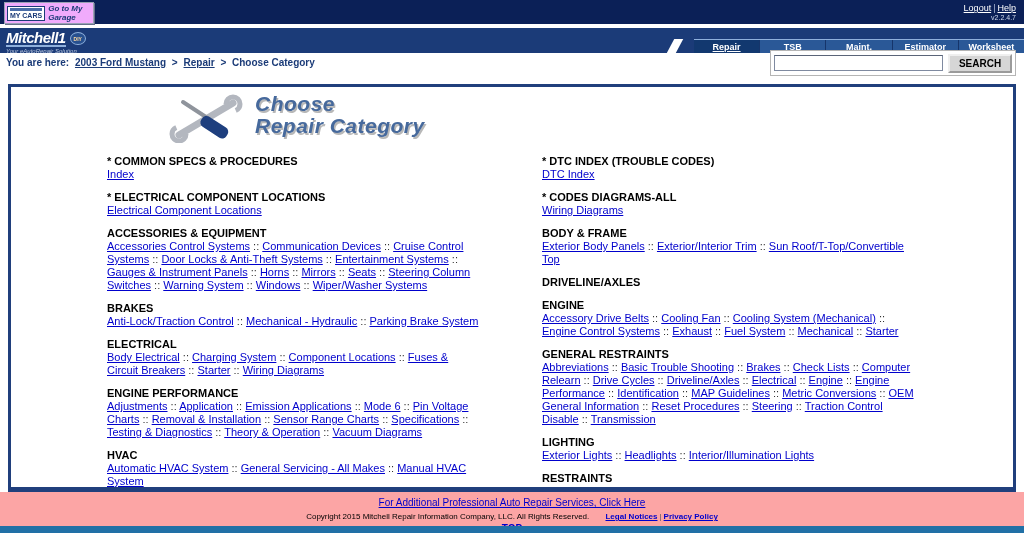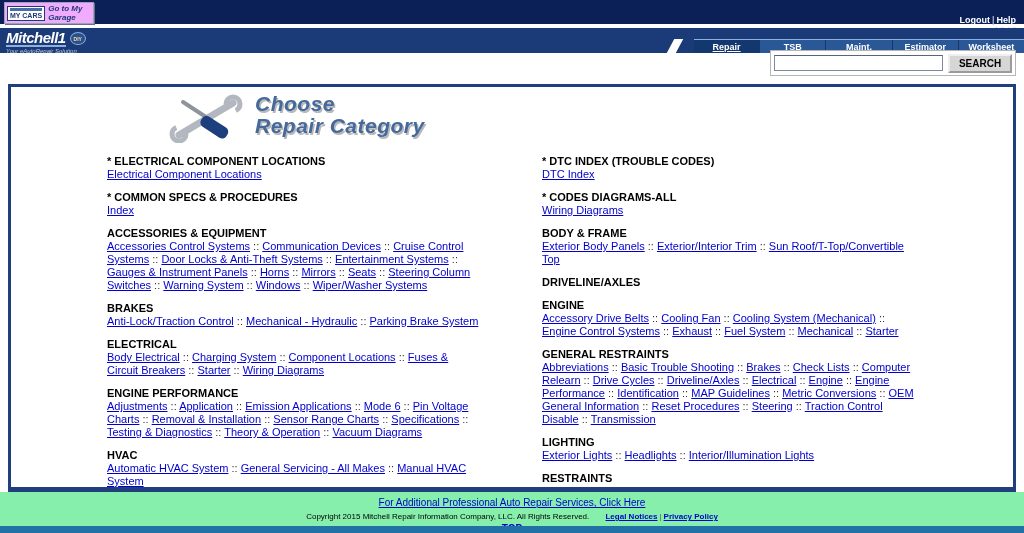--- a/index.html
+++ b/index.html
@@ -14,21 +14,21 @@
 
   
   .topbar{position:absolute;top:0;left:0;width:1024px;height:24px;background:var(--topbar);}
   .garage-btn{position:absolute;left:4px;top:2px;height:22px;display:flex;align-items:center;
     background:#f0abfc;border:1px solid #9aa2b5;box-shadow:1px 1px 0 #66708a;padding:1px 3px 1px 2px;}
   .plate{display:inline-block;border:1px solid #1b3b78;background:#fff;margin-right:3px;
     font-size:7px;font-weight:bold;color:#1b3b78;text-align:center;line-height:7px;padding:1px 2px;}
   .plate-top{display:block;height:3px;background:#4a6da8;margin:0 0 1px 0;}
   .garage-label{font-size:8px;font-style:italic;font-weight:bold;color:#1b3b78;width:42px;line-height:9px;}
   .top-right{position:absolute;right:8px;top:3px;text-align:right;color:#fff;}
-  .top-right .links{font-size:9px;font-weight:bold;margin-top:12px;}
+  .top-right .links{font-size:9px;font-weight:normal;}
   .top-right a{color:#fff;text-decoration:underline;}
   .top-right .pipe{color:#aebbd6;margin:0 2px;}
   .version{font-size:7px;color:#cfd8ea;margin-top:1px;}
 
   
   .logobar{position:absolute;top:28px;left:0;width:1024px;height:29px;background:var(--logobar);}
   .logo-block{position:absolute;left:6px;top:2px;}
   .logo-line{display:flex;align-items:center;gap:4px;}
   .logo-text{color:#fff;font-size:15px;font-weight:bold;font-style:italic;letter-spacing:-0.5px;
     border-bottom:2px solid #8fb0dc;line-height:15px;}
@@ -64,21 +64,21 @@
     line-height:22px;text-shadow:1.5px 1.5px 0 #b8b8b8;letter-spacing:0.5px;}
   .columns{display:flex;padding:10px 0 0 96px;gap:63px;}
   .col{width:372px;}
   .section{margin-bottom:10px;}
   .sec-title{font-size:11px;font-weight:bold;color:#000;line-height:13px;}
   .sec-links{font-size:11px;line-height:13px;}
   .cat-link{color:var(--link);text-decoration:underline;}
   .sep{color:#333;}
 
   
-  .footer{position:absolute;left:0;right:0;bottom:7px;height:34px;background:#86efac;text-align:center;}
+  .footer{position:absolute;left:0;right:0;bottom:7px;height:34px;background:#fca5a5;text-align:center;}
   .services-link{font-size:10px;color:var(--link);text-decoration:underline;}
   .copy-row{font-size:8px;color:#000;margin-top:2px;}
   .copy-links{margin-left:14px;}
   .copy-links a{color:var(--link);text-decoration:underline;font-weight:bold;}
   .copy-row .pipe{color:#555;margin:0 2px;}
   .top-row{font-size:10px;font-weight:bold;margin-top:2px;}
   .top-decor{color:var(--navy_text);}
   .top-link{color:var(--link);text-decoration:underline;margin:0 3px;}
   .bottom-bar{position:absolute;left:0;right:0;bottom:0;height:7px;background:var(--bottom_bar);}
 </style>
@@ -115,20 +115,23 @@
         <a class="tab active">Repair</a>
         <a class="tab">TSB</a>
         <a class="tab">Maint.</a>
         <a class="tab">Estimator</a>
         <a class="tab">Worksheet</a>
       </div>
   </div>
 </div>
 
 <div class="subrow">
+  <div class="breadcrumb">
+    <span>You are here:</span><span id="breadcrumb-items"><span> </span><a class="crumb-link">2003 Ford Mustang</a><span class="crumb-sep"> &gt; </span><a class="crumb-link">Repair</a><span class="crumb-sep"> &gt; </span><span class="crumb-current">Choose Category</span></span>
+  </div>
   <div class="search-panel">
     <input class="search-input" value="" style="">
     <button class="search-button">SEARCH</button>
   </div>
 </div>
 
 <div class="main-panel">
   <div class="title-area">
     <svg width="74" height="50" viewBox="0 0 74 50">
       <line x1="10" y1="42" x2="64" y2="10" stroke="#b3b7bf" stroke-width="7" stroke-linecap="round"></line>
@@ -138,26 +141,26 @@
       <rect x="36" y="21" width="30" height="12" rx="5" fill="#1e3f7e" transform="rotate(33 36 21)"></rect>
     </svg>
     <div class="title-text">
       <div>Choose</div>
       <div>Repair Category</div>
     </div>
   </div>
   <div class="columns">
     <div class="col" id="col-left">
         <div class="section">
+          <div class="sec-title">* COMMON SPECS &amp; PROCEDURES</div>
+          <div class="sec-links"><a class="cat-link">Index</a></div>
+        </div>
+        <div class="section">
           <div class="sec-title">* ELECTRICAL COMPONENT LOCATIONS</div>
           <div class="sec-links"><a class="cat-link">Electrical Component Locations</a></div>
-        </div>
-        <div class="section">
-          <div class="sec-title">* COMMON SPECS &amp; PROCEDURES</div>
-          <div class="sec-links"><a class="cat-link">Index</a></div>
         </div>
         <div class="section">
           <div class="sec-title">ACCESSORIES &amp; EQUIPMENT</div>
           <div class="sec-links"><a class="cat-link">Accessories Control Systems</a><span class="sep"> :: </span><a class="cat-link">Communication Devices</a><span class="sep"> :: </span><a class="cat-link">Cruise Control Systems</a><span class="sep"> :: </span><a class="cat-link">Door Locks &amp; Anti-Theft Systems</a><span class="sep"> :: </span><a class="cat-link">Entertainment Systems</a><span class="sep"> :: </span><a class="cat-link">Gauges &amp; Instrument Panels</a><span class="sep"> :: </span><a class="cat-link">Horns</a><span class="sep"> :: </span><a class="cat-link">Mirrors</a><span class="sep"> :: </span><a class="cat-link">Seats</a><span class="sep"> :: </span><a class="cat-link">Steering Column Switches</a><span class="sep"> :: </span><a class="cat-link">Warning System</a><span class="sep"> :: </span><a class="cat-link">Windows</a><span class="sep"> :: </span><a class="cat-link">Wiper/Washer Systems</a></div>
         </div>
         <div class="section">
           <div class="sec-title">BRAKES</div>
           <div class="sec-links"><a class="cat-link">Anti-Lock/Traction Control</a><span class="sep"> :: </span><a class="cat-link">Mechanical - Hydraulic</a><span class="sep"> :: </span><a class="cat-link">Parking Brake System</a></div>
         </div>
         <div class="section">

